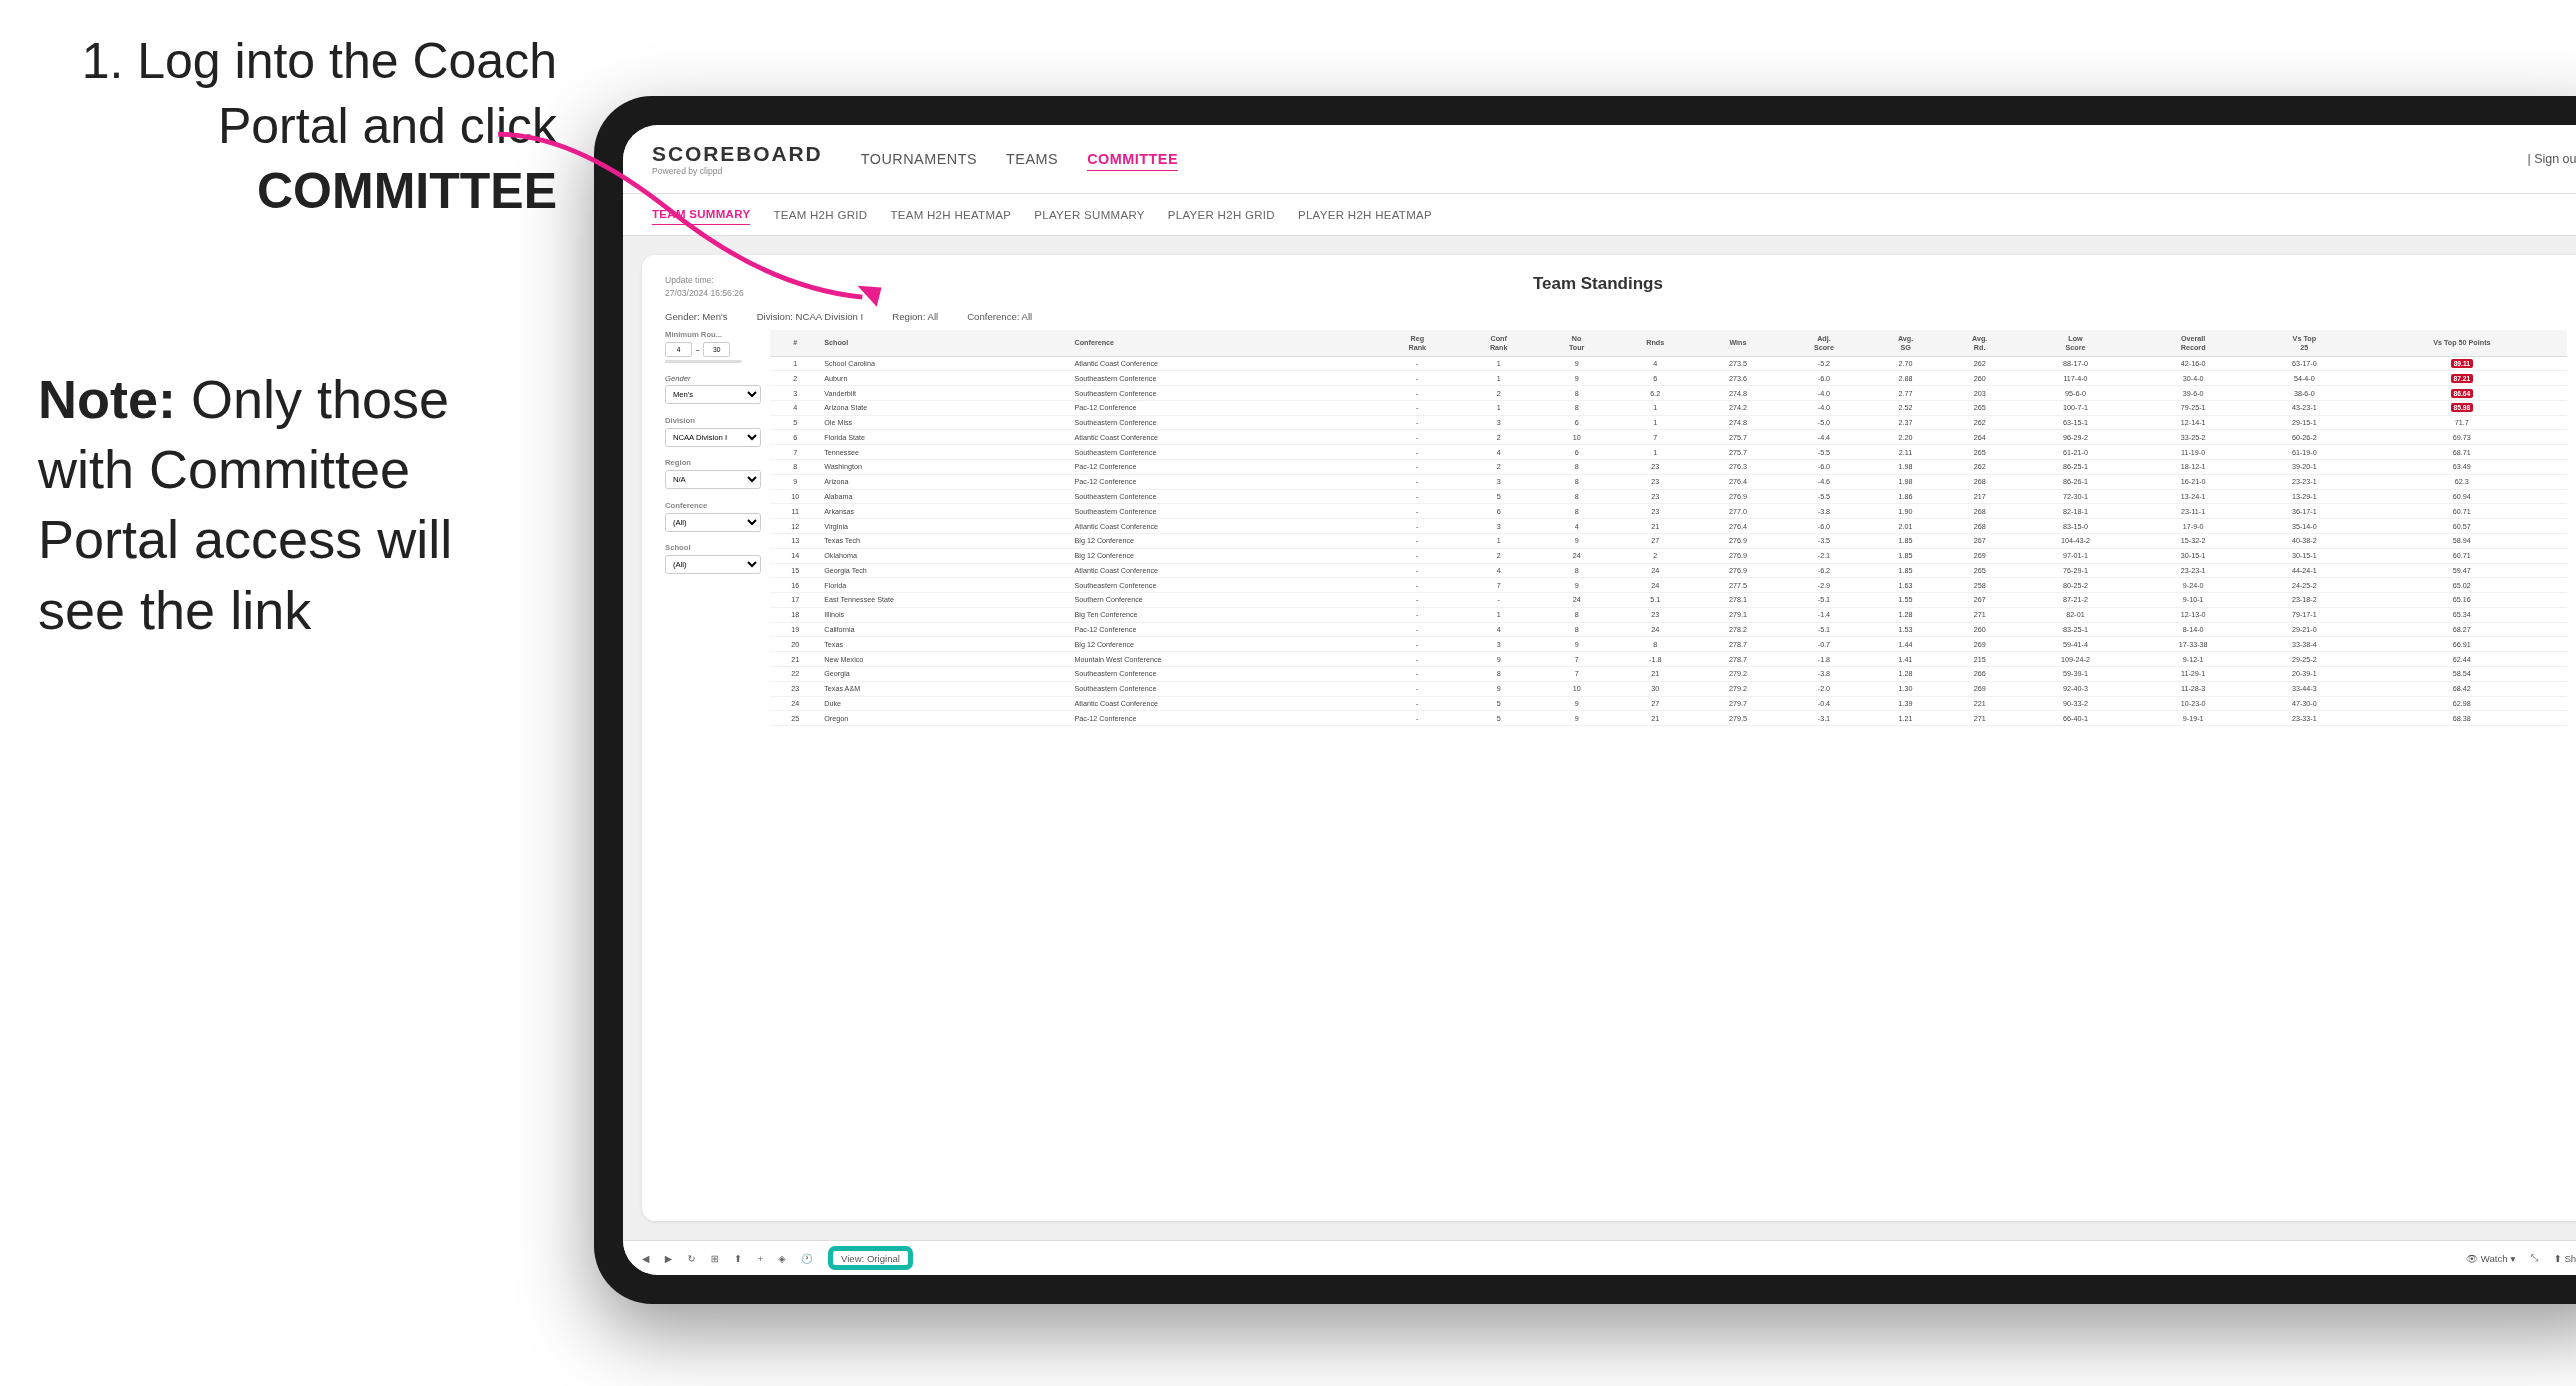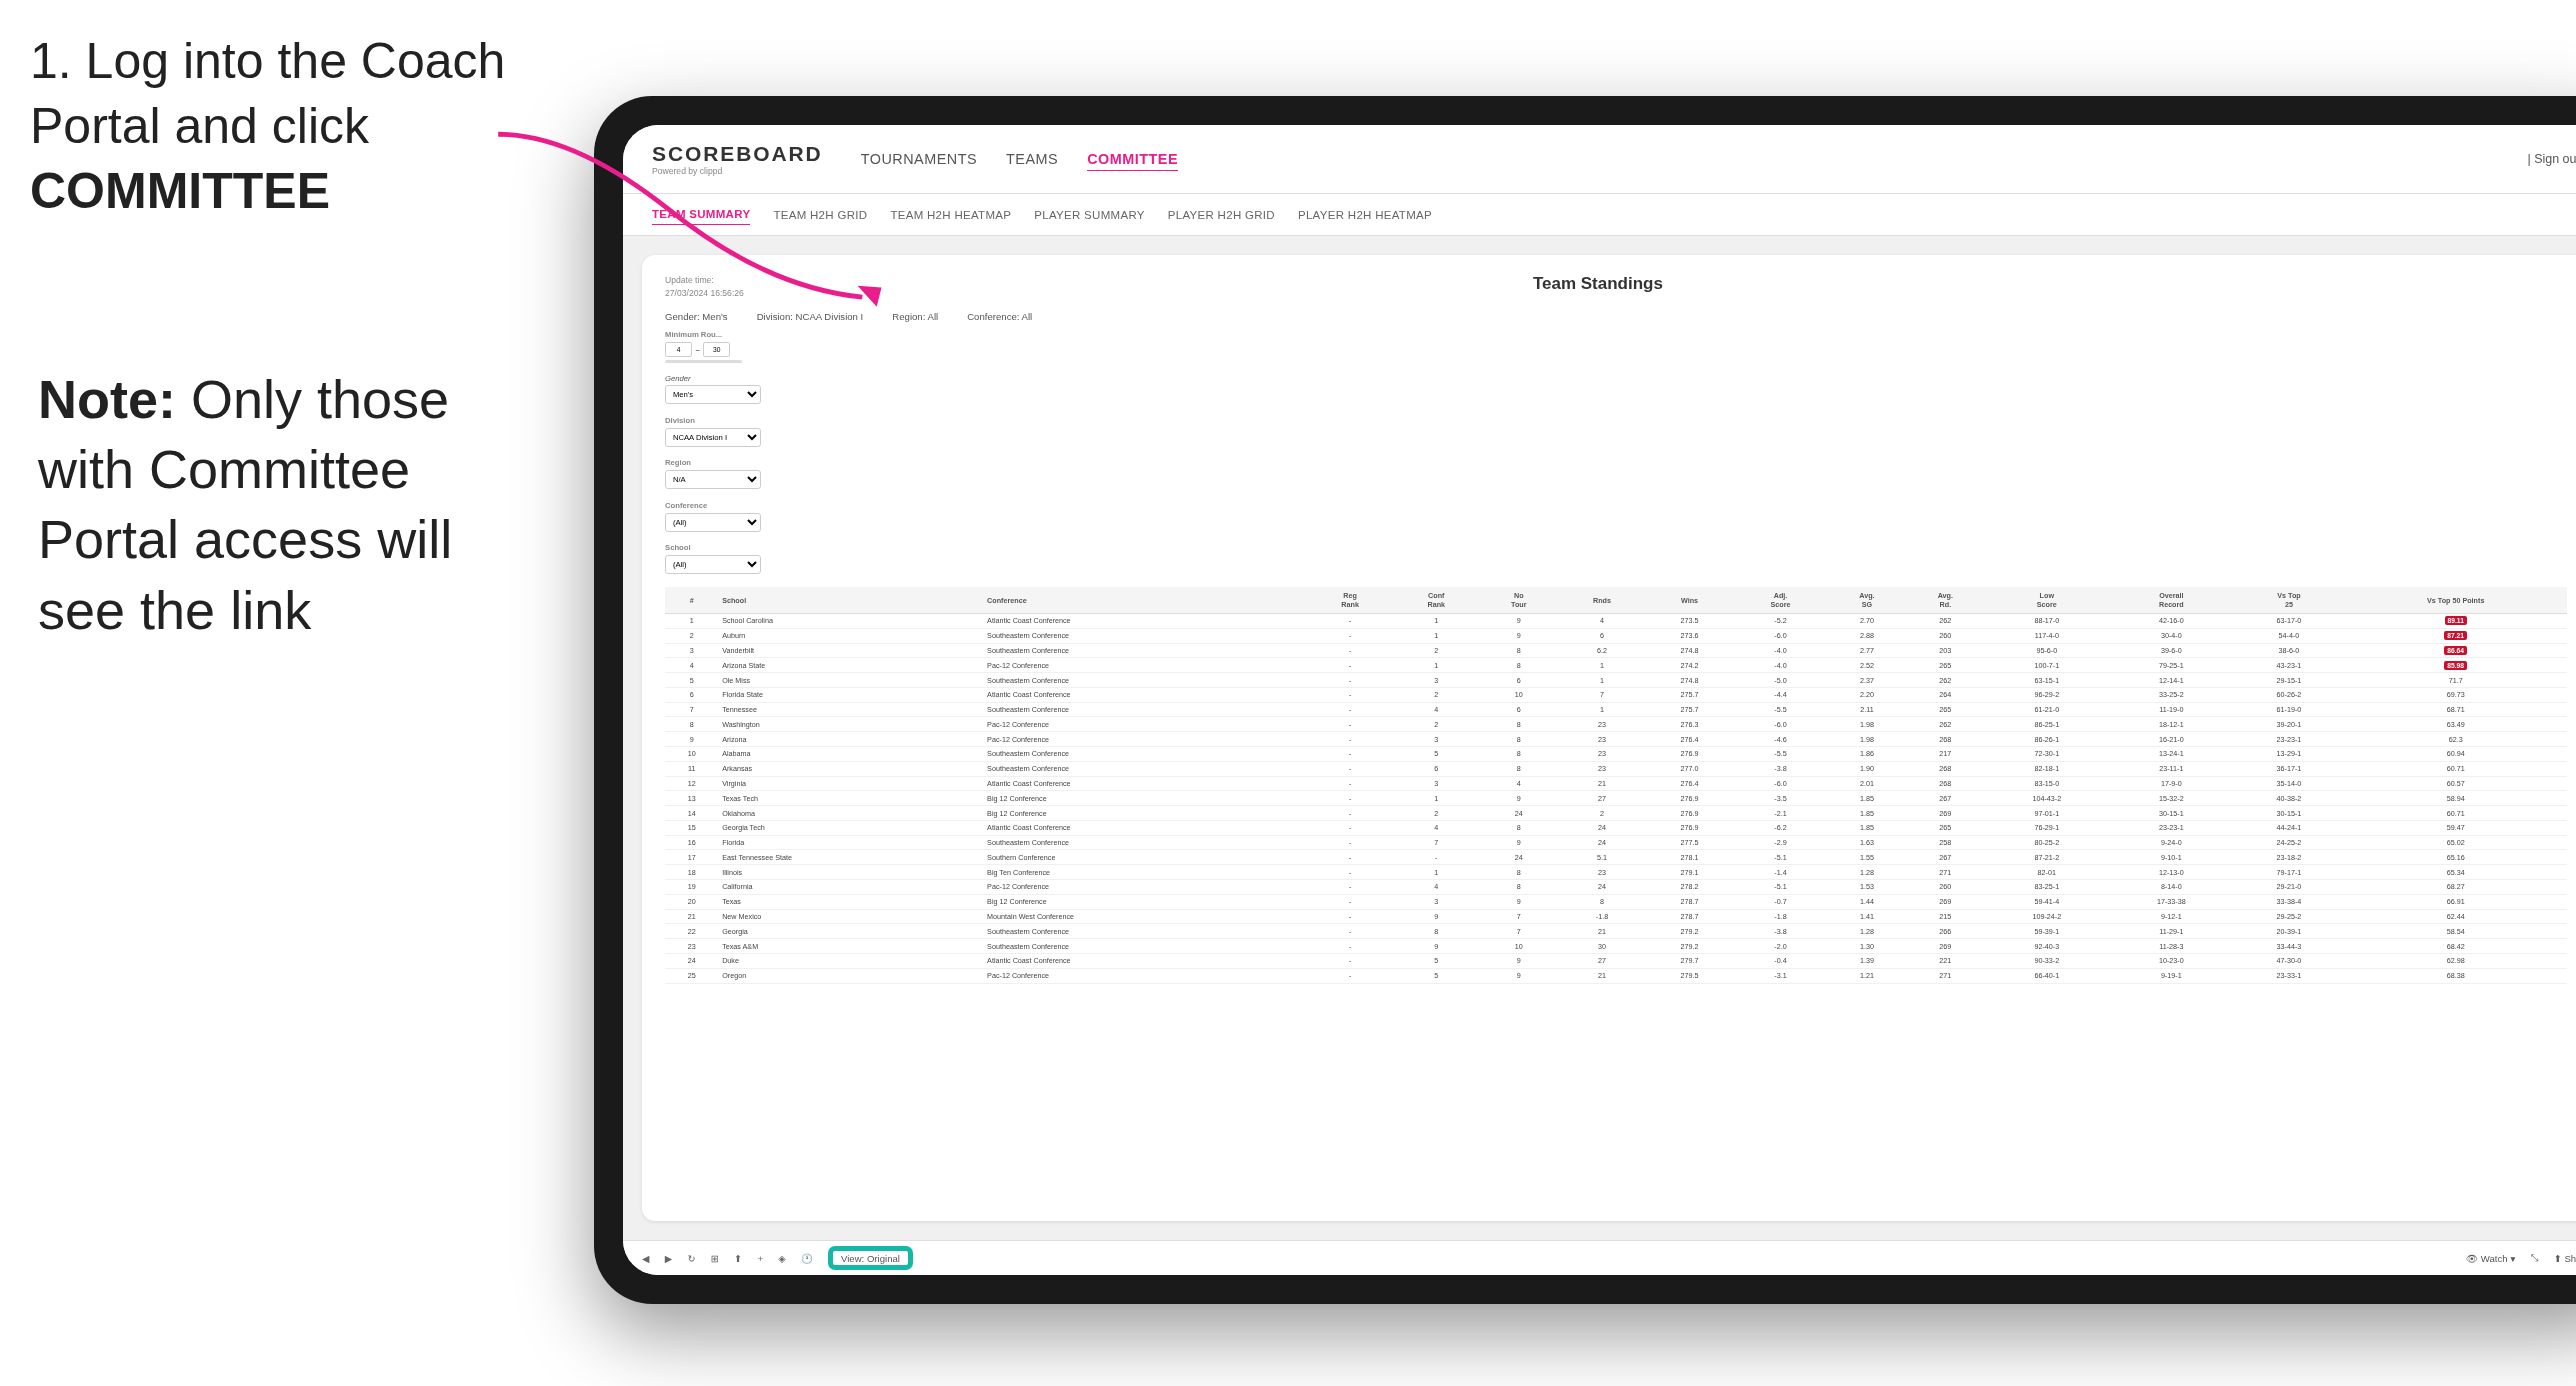--- a/index.html
+++ b/index.html
@@ -9,22 +9,23 @@
       width: 2576px;
       height: 1386px;
       overflow: hidden;
       position: relative;
     }
 
     
     .instruction-area {
       position: absolute;
       top: 29px;
-      left: 30px;
+      left: 20px;
       width: 537px;
+      text-align: right;
     }
 
     .step-text {
       font-size: 50px;
       color: #222;
       line-height: 1.3;
       font-weight: 400;
     }
 
     .step-text strong {
@@ -209,23 +210,22 @@
       display: flex;
       gap: 29px;
       margin-bottom: 7.7px;
       font-size: 9.6px;
       color: #555;
     }
 
     
     .table-layout {
       display: flex;
-      gap: 2px;
+      gap: 9px;
       height: calc(100% - 77px);
-      flex-direction: column;
     }
 
     .controls-sidebar {
       width: 96px;
       flex-shrink: 0;
       font-size: 8.6px;
     }
 
     .control-group {
       margin-bottom: 11.5px;

